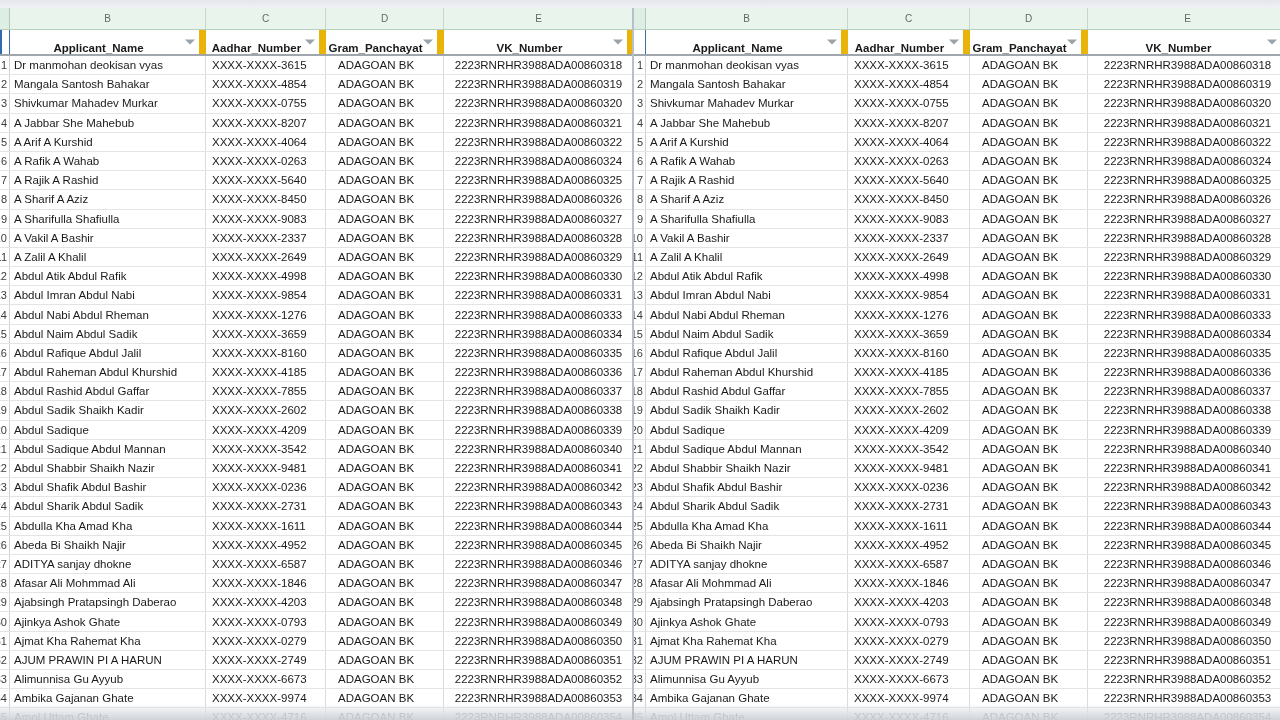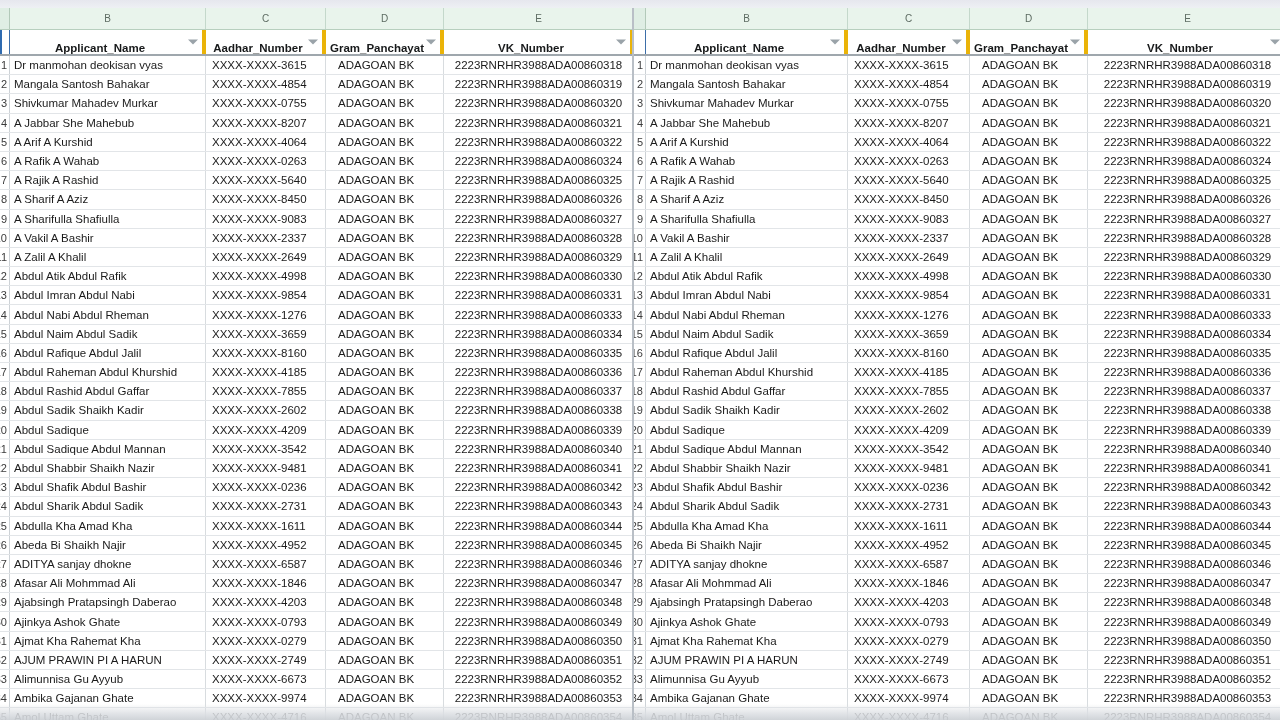--- a/index.html
+++ b/index.html
@@ -79,21 +79,21 @@
   
   .hdrrow {
     display: flex;
     height: 26px;
     background: #ffffff;
     border-bottom: 2px solid #9fa7ad;
     box-sizing: border-box;
   }
   .hdrrow .hc {
     box-sizing: border-box;
-    border-right: 4px solid #eab308;
+    border-right: 7px solid #eab308;
     display: flex;
     align-items: center;
     justify-content: center;
     position: relative;
     font-weight: bold;
     font-size: 11.5px;
     color: #17191a;
     height: 100%;
     padding: 12px 16px 0 4px;
     white-space: nowrap;

